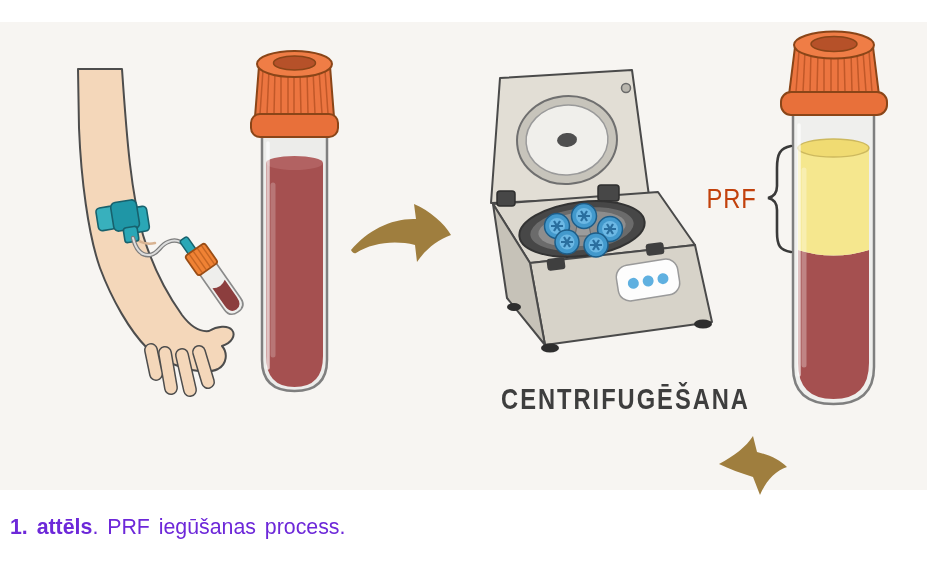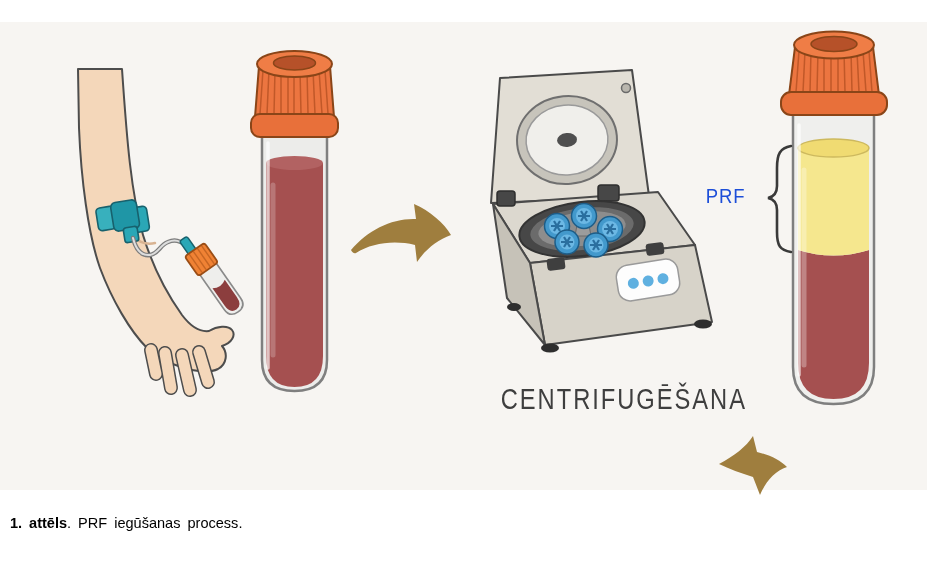--- a/index.html
+++ b/index.html
@@ -10,25 +10,25 @@
   #stage{position:absolute;left:0;top:0;width:927px;height:572px;}
   svg{position:absolute;left:0;top:0;}
   .step-label{
     position:absolute;text-align:center;color:#3e3e3e;font-size:30px;
     white-space:nowrap;
   }
   .step-label .cond{
     display:inline-block;transform:scaleX(0.79);letter-spacing:2.5px;word-spacing:9px;
   }
   .prf-label{
-    position:absolute;color:#1d4ed8;font-size:21px;white-space:nowrap;
+    position:absolute;color:#c2410c;font-size:27px;white-space:nowrap;
   }
   .prf-label .cond{display:inline-block;transform:scaleX(0.88);letter-spacing:1px;}
   .caption{
-    position:absolute;left:10px;top:514px;color:#000000;font-size:15px;white-space:nowrap;
+    position:absolute;left:10px;top:514px;color:#6d28d9;font-size:22px;white-space:nowrap;
   }
   .caption .cond{display:inline-block;transform:scaleX(0.97);transform-origin:left center;word-spacing:3px;}
   .caption .bold{font-weight:bold;}
 </style>
 </head>
 <body>
 
 <div id="stage">
 <svg width="927" height="572" viewBox="0 0 927 572">
 
@@ -221,21 +221,21 @@
   <path d="M791,146 C780,148 777,154 777,168 L777,186 C777,194 773,197 768,198
            C773,199 777,202 777,210 L777,232 C777,246 780,250 791,252" fill="none" stroke="#3a3a3a" stroke-width="2.6" stroke-linecap="round"></path>
 
   <path d="M719,464 C734,456 746,447 753,436 L757,452
            C770,455 780,460 787,467
            C775,471 766,481 760,495 L753,477
            C741,473 729,469 719,464 Z" fill="#9f7e3e"></path>
 </svg>
 
 
-<div class="step-label" style="left:468px;top:382px;width:288px;">
+<div class="step-label" style="left:468px;top:382px;width:288px;font-weight:bold;">
   <span class="cond">CENTRIFUGĒŠANA</span>
 </div>
 
 <div class="prf-label" style="left:703px;top:184px;">
   <span class="cond">PRF</span>
 </div>
 
 <div class="caption">
   <span class="cond">
     <span class="bold">1. attēls</span><span>. PRF iegūšanas process.</span>

